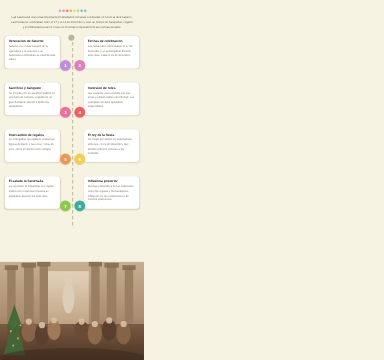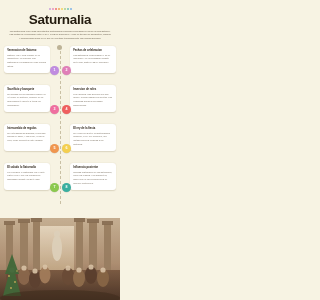--- a/index.html
+++ b/index.html
@@ -112,21 +112,20 @@
       <span class="dot" style="background: rgb(201, 160, 220);"></span>
       <span class="dot" style="background: rgb(232, 143, 192);"></span>
       <span class="dot" style="background: rgb(239, 111, 111);"></span>
       <span class="dot" style="background: rgb(240, 163, 90);"></span>
       <span class="dot" style="background: rgb(244, 211, 94);"></span>
       <span class="dot" style="background: rgb(169, 209, 142);"></span>
       <span class="dot" style="background: rgb(110, 197, 184);"></span>
       <span class="dot" style="background: rgb(127, 179, 232);"></span>
     </div>
 
-  <h1 class="title">Saturnalia</h1>
 
   <p class="intro">Las Saturnales eran unas importantes festividades romanas celebradas en honor al dios Saturno. Las fiestas se celebraban entre el 17 y el 23 de diciembre y eran un tiempo de banquetes, regalos y permisividad social en el que se invertian temporalmente las normas sociales.</p>
 
   <div class="timeline">
     <div class="spine"></div>
     <div class="spine-cap"></div>
 
     <div class="row">
       <div class="card left">
         <h3>Veneracion de Saturno</h3>

